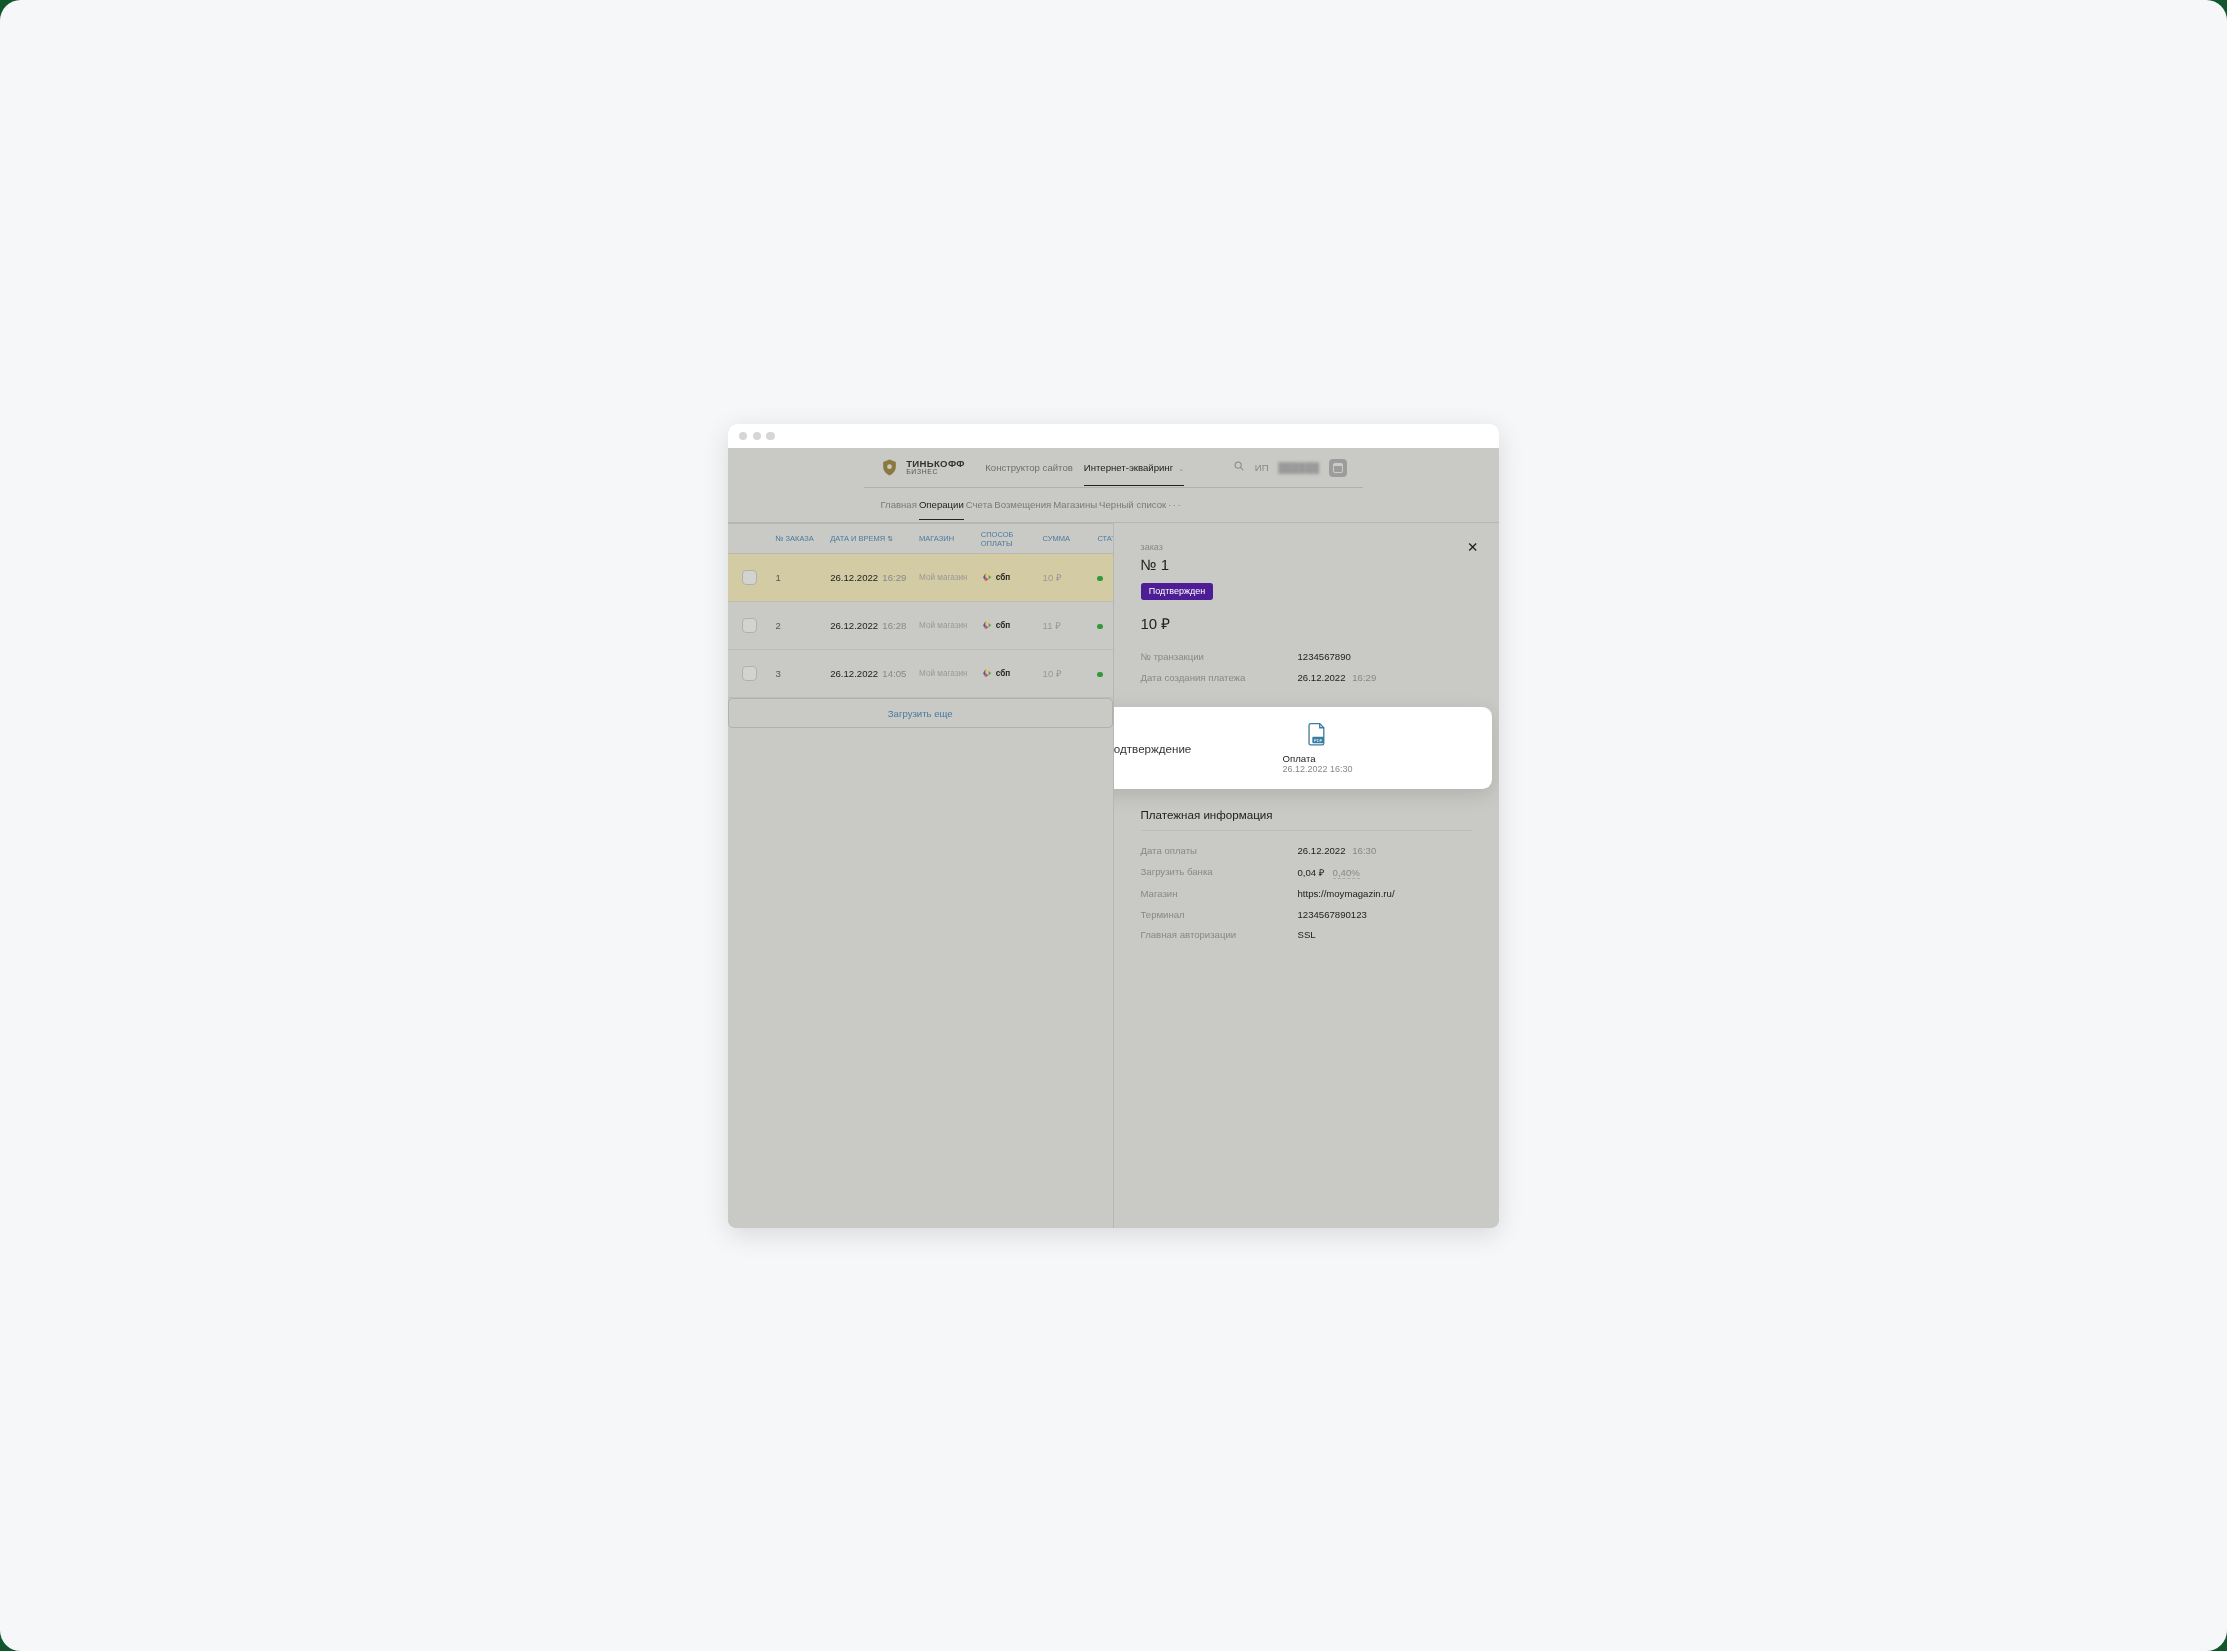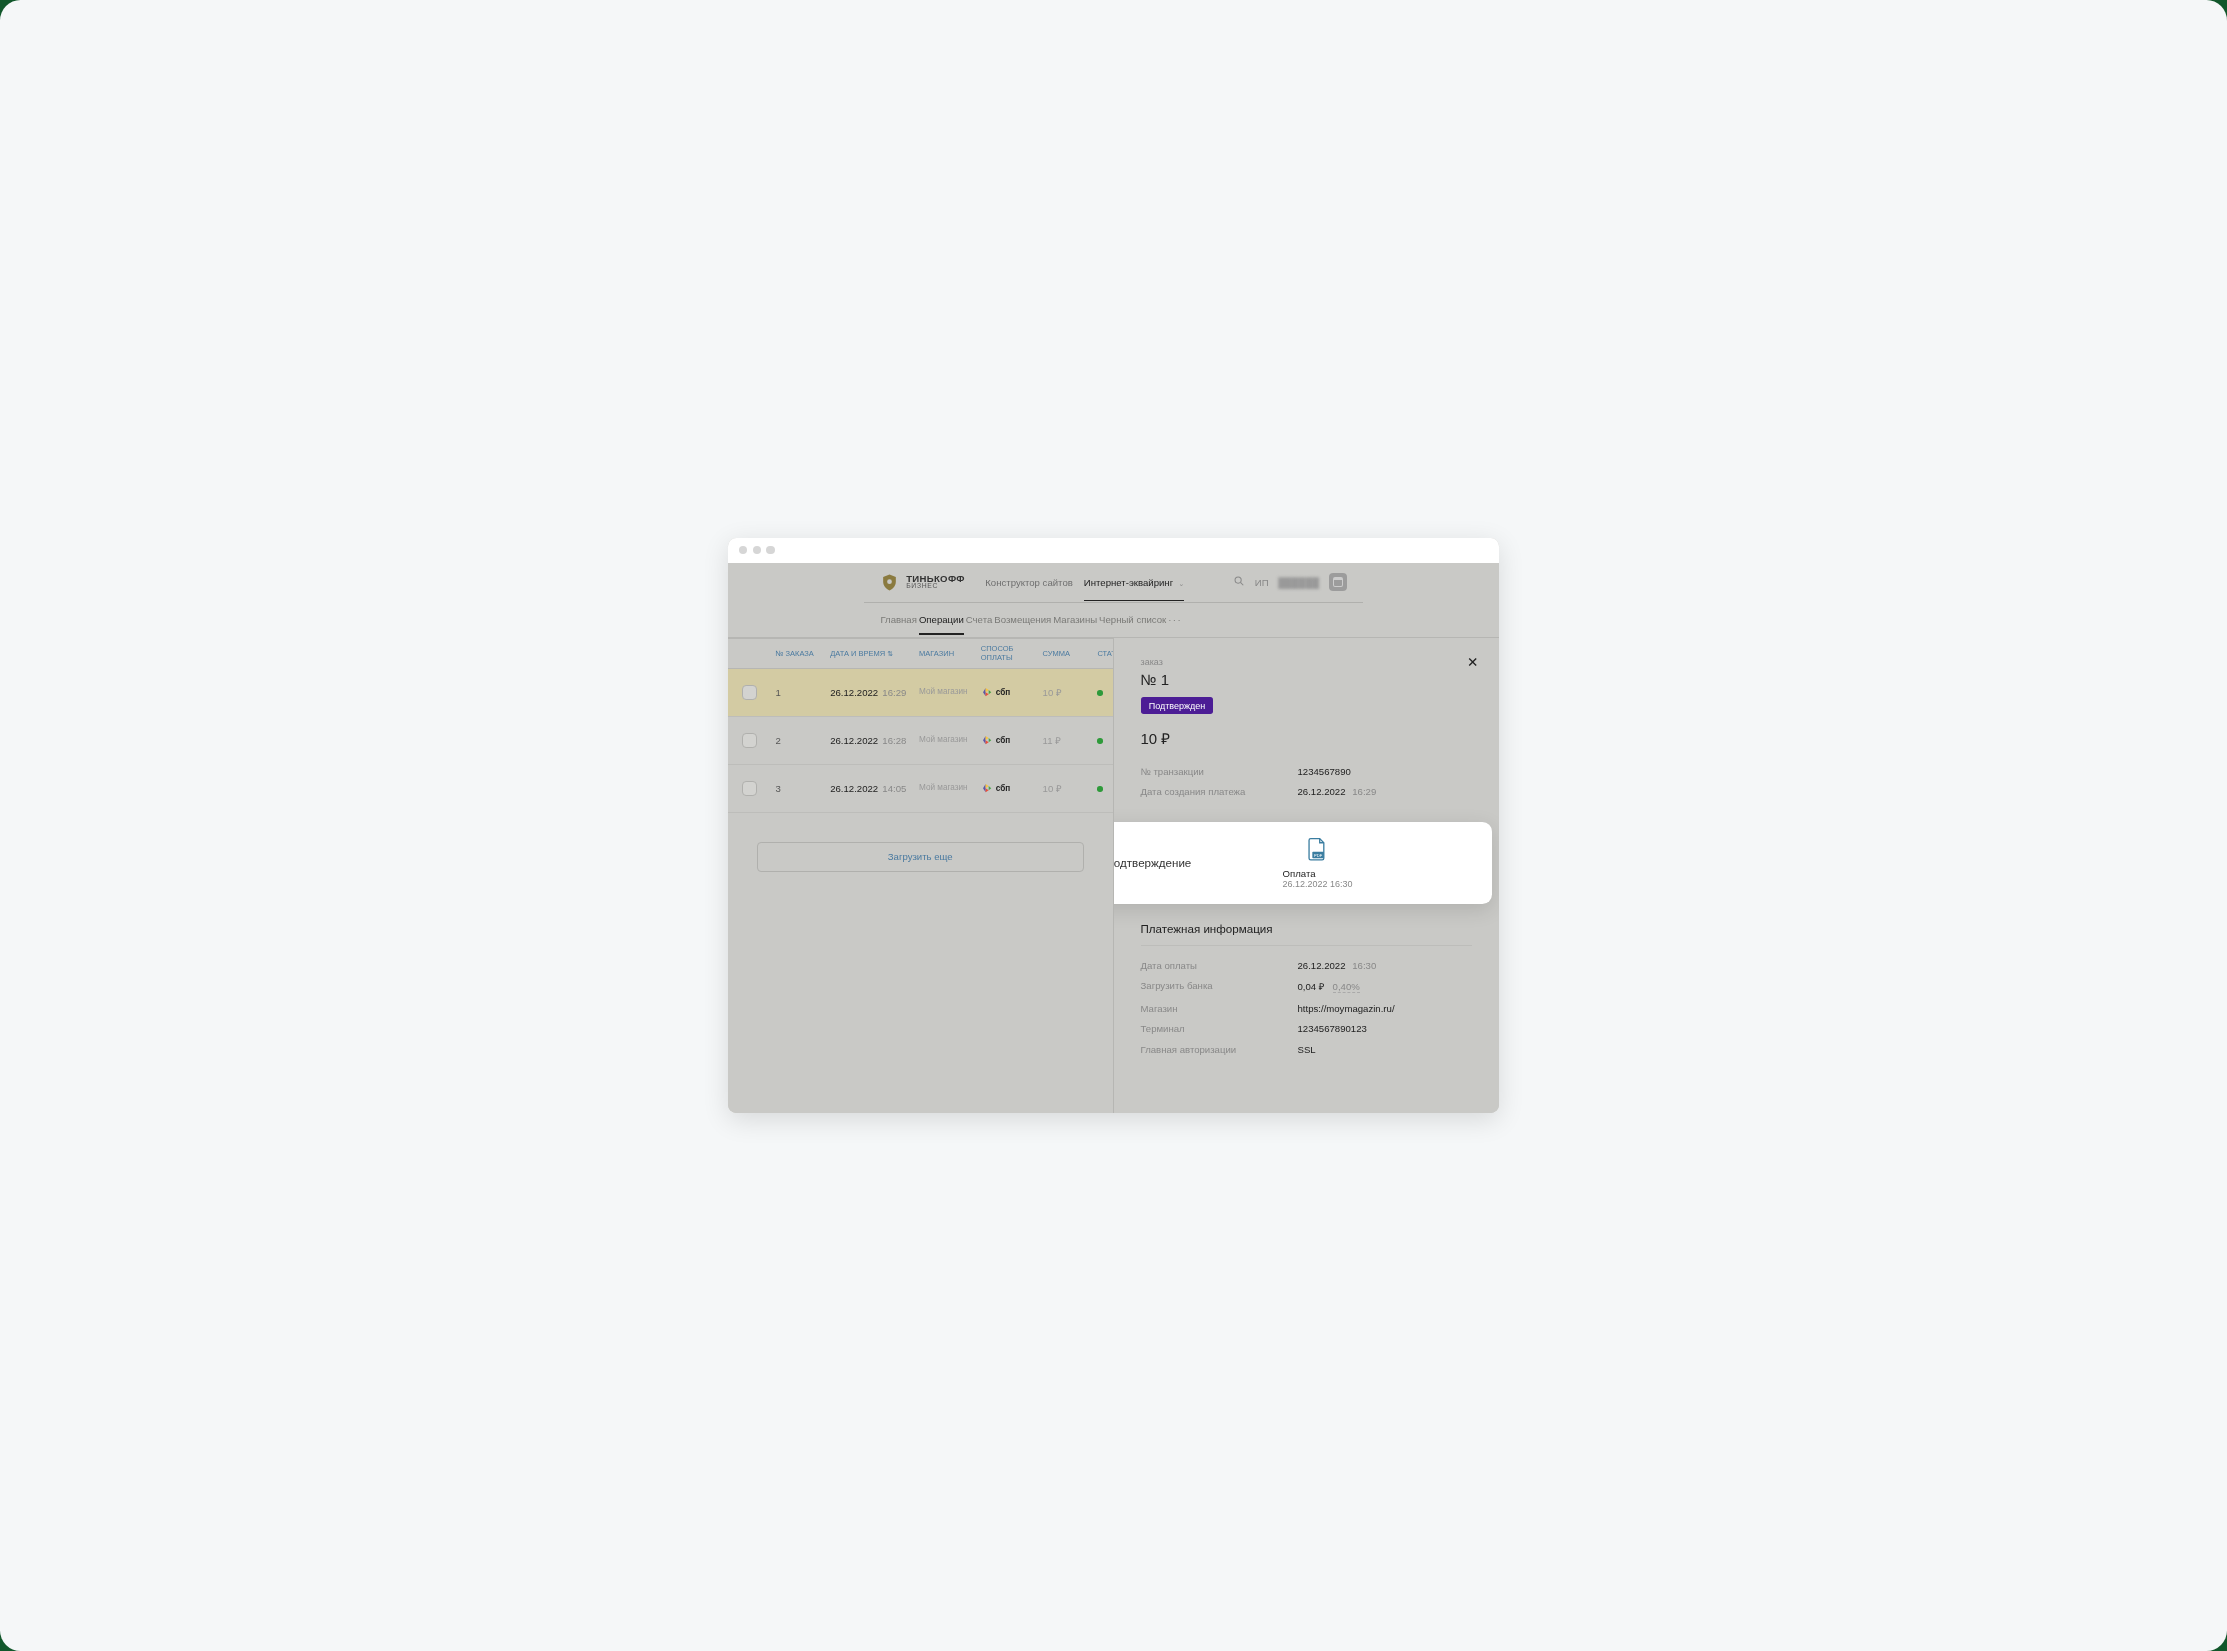--- a/index.html
+++ b/index.html
@@ -16,21 +16,21 @@
   }
   .corner { position: fixed; width: 27px; height: 27px; background: #11572b; z-index: -1; }
   .corner.tl { top: 0; left: 0; border-radius: 0 0 27px 0;}
   .corner.tr { top: 0; right: 0; }
   .corner.bl { bottom: 0; left: 0; }
   .corner.br { bottom: 0; right: 0; }
   .corner-mask { position:fixed; inset:0; background:#f5f7f8; z-index:-1; border-radius:20.5px;}
 
   .browser-window {
     width: 771px;
-    height: 575px;
+    height: 804px;
     background: #c9c9c6;
     border-radius: 8.2px;
     box-shadow: 0 6.8px 27px rgba(0,0,0,.12);
     overflow: hidden;
     display: flex;
     flex-direction: column;
     position: relative;
   }
   .window-chrome {
     height: 24.6px;
@@ -122,21 +122,21 @@
   .row { border-bottom:0.7px solid #bdbdba; font-size:9.6px; color:#555; min-height:48px;}
   .row.selected { background:#d3cba3;}
   .row .date { color:#222; font-weight:500;}
   .row .time { color:#888; margin-left:4.1px; font-weight:400;}
   .row .shop { color:#999; font-size:8.2px; line-height:1.2;}
   .status-dot{width:5.5px;height:5.5px;border-radius:50%;background:#2e9a3a;display:inline-block;}
   .sbp { display:flex; align-items:center; gap:2.7px; font-weight:600; font-size:8.2px; color:#222;}
   .sbp svg { width:12.3px; height:12.3px;}
   .sum { color:#999;}
   .loadmore {
-    margin:29px; height:30px; border:0.7px solid #b0b0ad; border-radius:4.1px;
+    margin:0; height:30px; border:0.7px solid #b0b0ad; border-radius:4.1px;
     display:flex;align-items:center;justify-content:center;
     color:#4a7aa0; font-size:9.6px; background:#c9c9c6;
   }
 
   
   .right {
     flex:1 1 50%;
     display:flex; flex-direction:column;
     overflow-y:auto;
     padding: 19px 27px;

